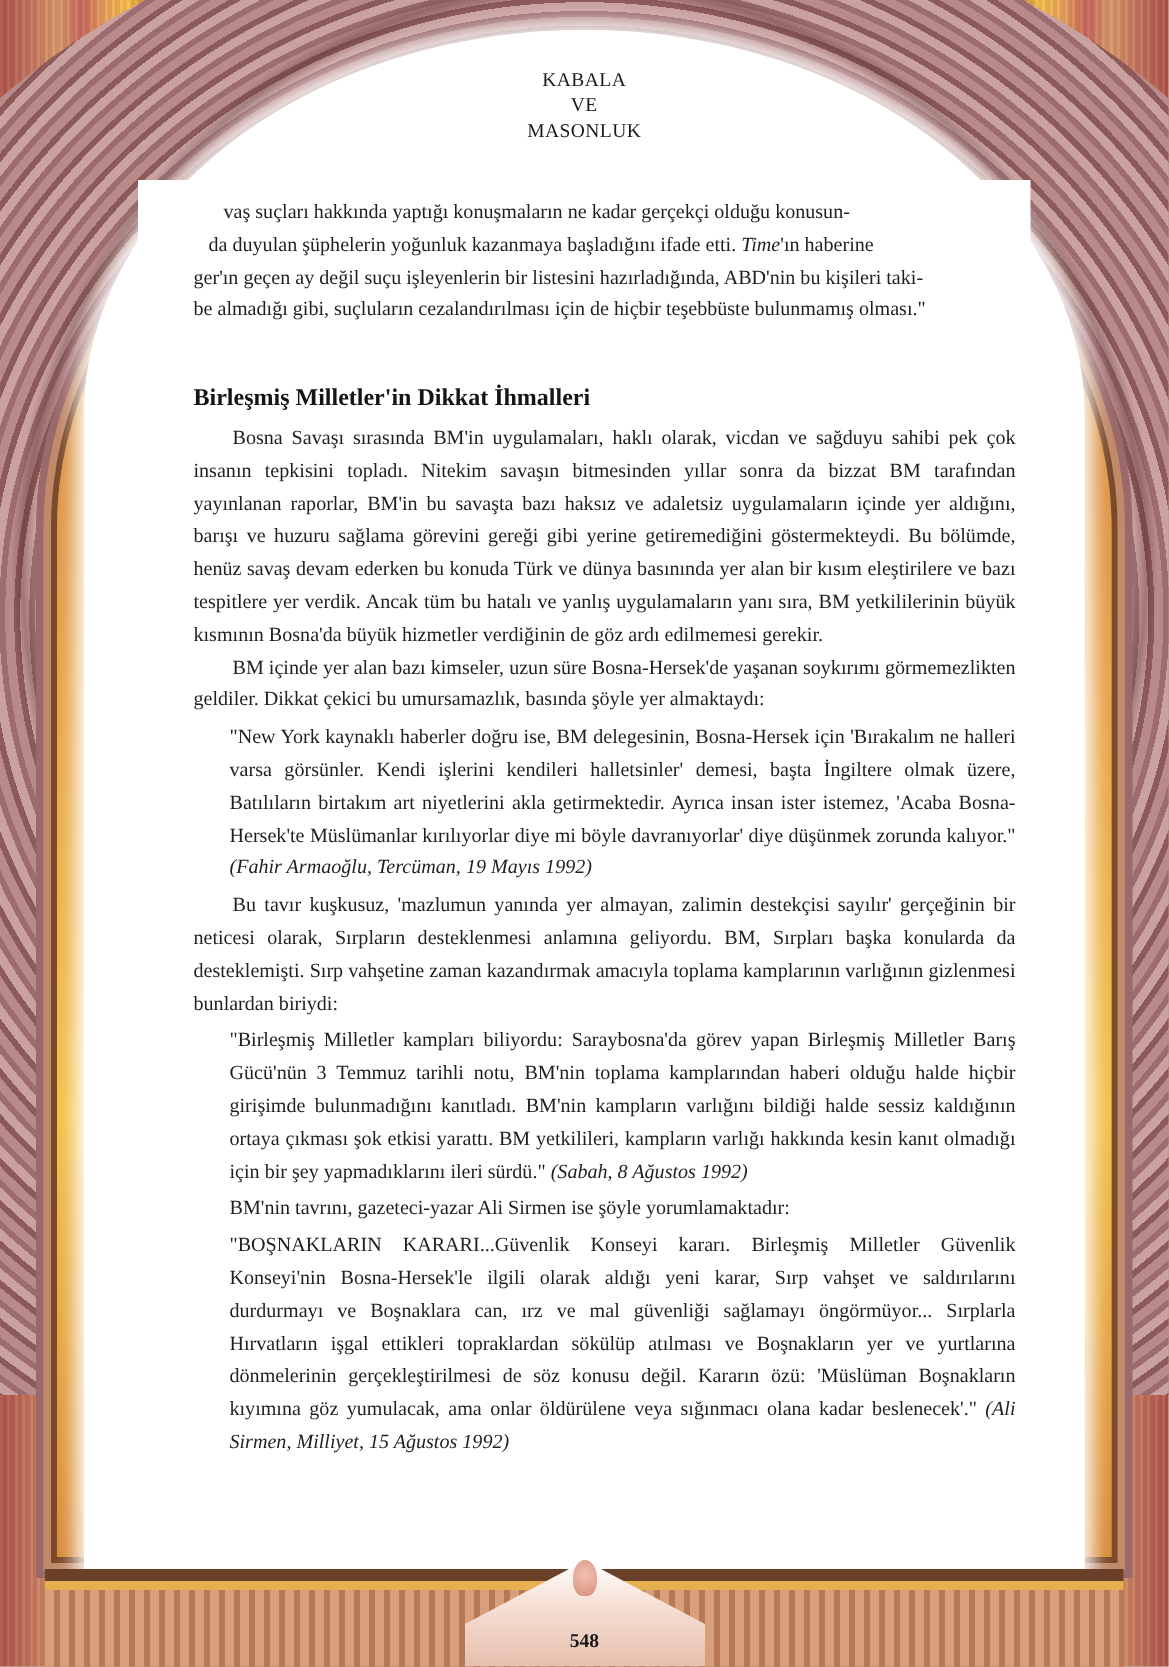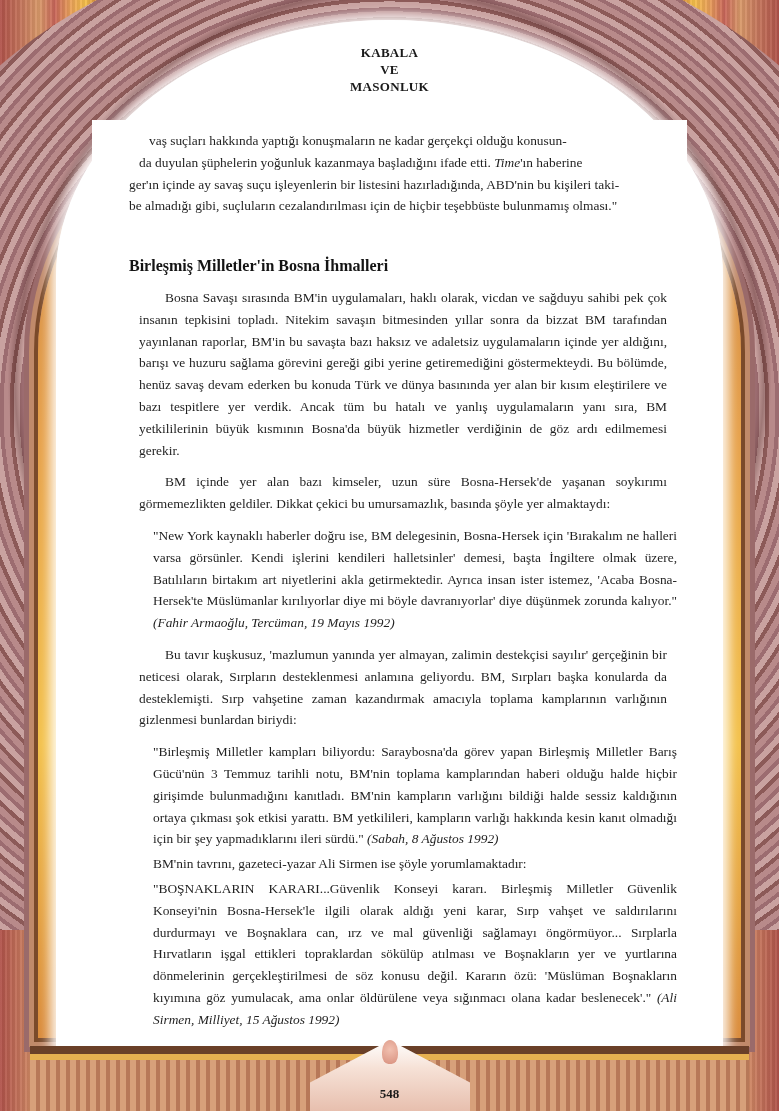--- a/index.html
+++ b/index.html
@@ -50,38 +50,38 @@
   }
   .crest-knob {
     position: absolute; left: 382px; top: 1040px; width: 16px; height: 24px;
     border-radius: 50% 50% 40% 40%;
     background: radial-gradient(circle at 50% 40%, #f1c0b0, #d8907e);
   }
 
   
   .header {
     position: absolute; left: 0; right: 0; top: 44px;
-    text-align: center; font-weight: bold; font-size: 13px; line-height: 17px;
+    text-align: center; font-weight: normal; font-size: 13px; line-height: 17px;
     color: #1a1a1a; letter-spacing: 0.3px;
   }
   .content {
     position: absolute; left: 105px; width: 572px; top: 130px;
     font-size: 13.4px; line-height: 21.8px; color: #1f1f1f; text-align: justify;
   }
   .intro { padding-left: 24px; }
   .intro .l { display: block; }
   .l1 { padding-left: 20px; }
   .l2 { padding-left: 10px; }
   .src { font-style: italic; }
   .section-title {
     font-weight: bold; font-size: 16px; margin: 38px 0 4px 0; padding-left: 24px;
     color: #141414;
   }
   .body-text { padding-left: 24px; }
-  p { margin: 10px; }
+  p { margin: 0; }
   .para { text-indent: 26px; }
   .quote { padding-left: 24px; margin: 3px 0 3px 0; }
   .page-number {
     position: absolute; left: 0; right: 0; top: 1086px; text-align: center;
     font-weight: bold; font-size: 13px; color: #1a1a1a;
   }
 </style>
 </head>
 <body>
 
@@ -97,25 +97,25 @@
 <div class="header">
   <div>KABALA</div>
   <div>VE</div>
   <div>MASONLUK</div>
 </div>
 
 <div class="content">
   <div class="intro">
     <span class="l l1">vaş suçları hakkında yaptığı konuşmaların ne kadar gerçekçi olduğu konusun-</span>
     <span class="l l2"><span>da duyulan şüphelerin yoğunluk kazanmaya başladığını ifade etti. </span><i>Time</i><span>'ın haberine</span></span>
-    <span class="l">ger'ın içinde ay savaş suçu işleyenlerin bir listesini hazırladığında, ABD'nin bu kişileri taki-</span>
+    <span class="l">ger'ın geçen ay değil suçu işleyenlerin bir listesini hazırladığında, ABD'nin bu kişileri taki-</span>
     <span class="l">be almadığı gibi, suçluların cezalandırılması için de hiçbir teşebbüste bulunmamış olması."</span>
   </div>
 
-  <h2 class="section-title">Birleşmiş Milletler'in Bosna İhmalleri</h2>
+  <h2 class="section-title">Birleşmiş Milletler'in Dikkat İhmalleri</h2>
 
   <div class="body-text">
     <p class="para">Bosna Savaşı sırasında BM'in uygulamaları, haklı olarak, vicdan ve sağduyu sahibi pek çok insanın tepkisini topladı. Nitekim savaşın bitmesinden yıllar sonra da bizzat BM tarafından yayınlanan raporlar, BM'in bu savaşta bazı haksız ve adaletsiz uygulamaların içinde yer aldığını, barışı ve huzuru sağlama görevini gereği gibi yerine getiremediğini göstermekteydi. Bu bölümde, henüz savaş devam ederken bu konuda Türk ve dünya basınında yer alan bir kısım eleştirilere ve bazı tespitlere yer verdik. Ancak tüm bu hatalı ve yanlış uygulamaların yanı sıra, BM yetkililerinin büyük kısmının Bosna'da büyük hizmetler verdiğinin de göz ardı edilmemesi gerekir.</p>
     <p class="para">BM içinde yer alan bazı kimseler, uzun süre Bosna-Hersek'de yaşanan soykırımı görmemezlikten geldiler. Dikkat çekici bu umursamazlık, basında şöyle yer almaktaydı:</p>
     <p class="quote"><span>"New York kaynaklı haberler doğru ise, BM delegesinin, Bosna-Hersek için 'Bırakalım ne halleri varsa görsünler. Kendi işlerini kendileri halletsinler' demesi, başta İngiltere olmak üzere, Batılıların birtakım art niyetlerini akla getirmektedir. Ayrıca insan ister istemez, 'Acaba Bosna-Hersek'te Müslümanlar kırılıyorlar diye mi böyle davranıyorlar' diye düşünmek zorunda kalıyor."</span> <span class="src">(Fahir Armaoğlu, Tercüman, 19 Mayıs 1992)</span></p>
     <p class="para">Bu tavır kuşkusuz, 'mazlumun yanında yer almayan, zalimin destekçisi sayılır' gerçeğinin bir neticesi olarak, Sırpların desteklenmesi anlamına geliyordu. BM, Sırpları başka konularda da desteklemişti. Sırp vahşetine zaman kazandırmak amacıyla toplama kamplarının varlığının gizlenmesi bunlardan biriydi:</p>
     <p class="quote"><span>"Birleşmiş Milletler kampları biliyordu: Saraybosna'da görev yapan Birleşmiş Milletler Barış Gücü'nün 3 Temmuz tarihli notu, BM'nin toplama kamplarından haberi olduğu halde hiçbir girişimde bulunmadığını kanıtladı. BM'nin kampların varlığını bildiği halde sessiz kaldığının ortaya çıkması şok etkisi yarattı. BM yetkilileri, kampların varlığı hakkında kesin kanıt olmadığı için bir şey yapmadıklarını ileri sürdü."</span> <span class="src">(Sabah, 8 Ağustos 1992)</span></p>
     <p class="quote">BM'nin tavrını, gazeteci-yazar Ali Sirmen ise şöyle yorumlamaktadır:</p>
     <p class="quote"><span>"BOŞNAKLARIN KARARI...Güvenlik Konseyi kararı. Birleşmiş Milletler Güvenlik Konseyi'nin Bosna-Hersek'le ilgili olarak aldığı yeni karar, Sırp vahşet ve saldırılarını durdurmayı ve Boşnaklara can, ırz ve mal güvenliği sağlamayı öngörmüyor... Sırplarla Hırvatların işgal ettikleri topraklardan sökülüp atılması ve Boşnakların yer ve yurtlarına dönmelerinin gerçekleştirilmesi de söz konusu değil. Kararın özü: 'Müslüman Boşnakların kıyımına göz yumulacak, ama onlar öldürülene veya sığınmacı olana kadar beslenecek'."</span> <span class="src">(Ali Sirmen, Milliyet, 15 Ağustos 1992)</span></p>
   </div>

